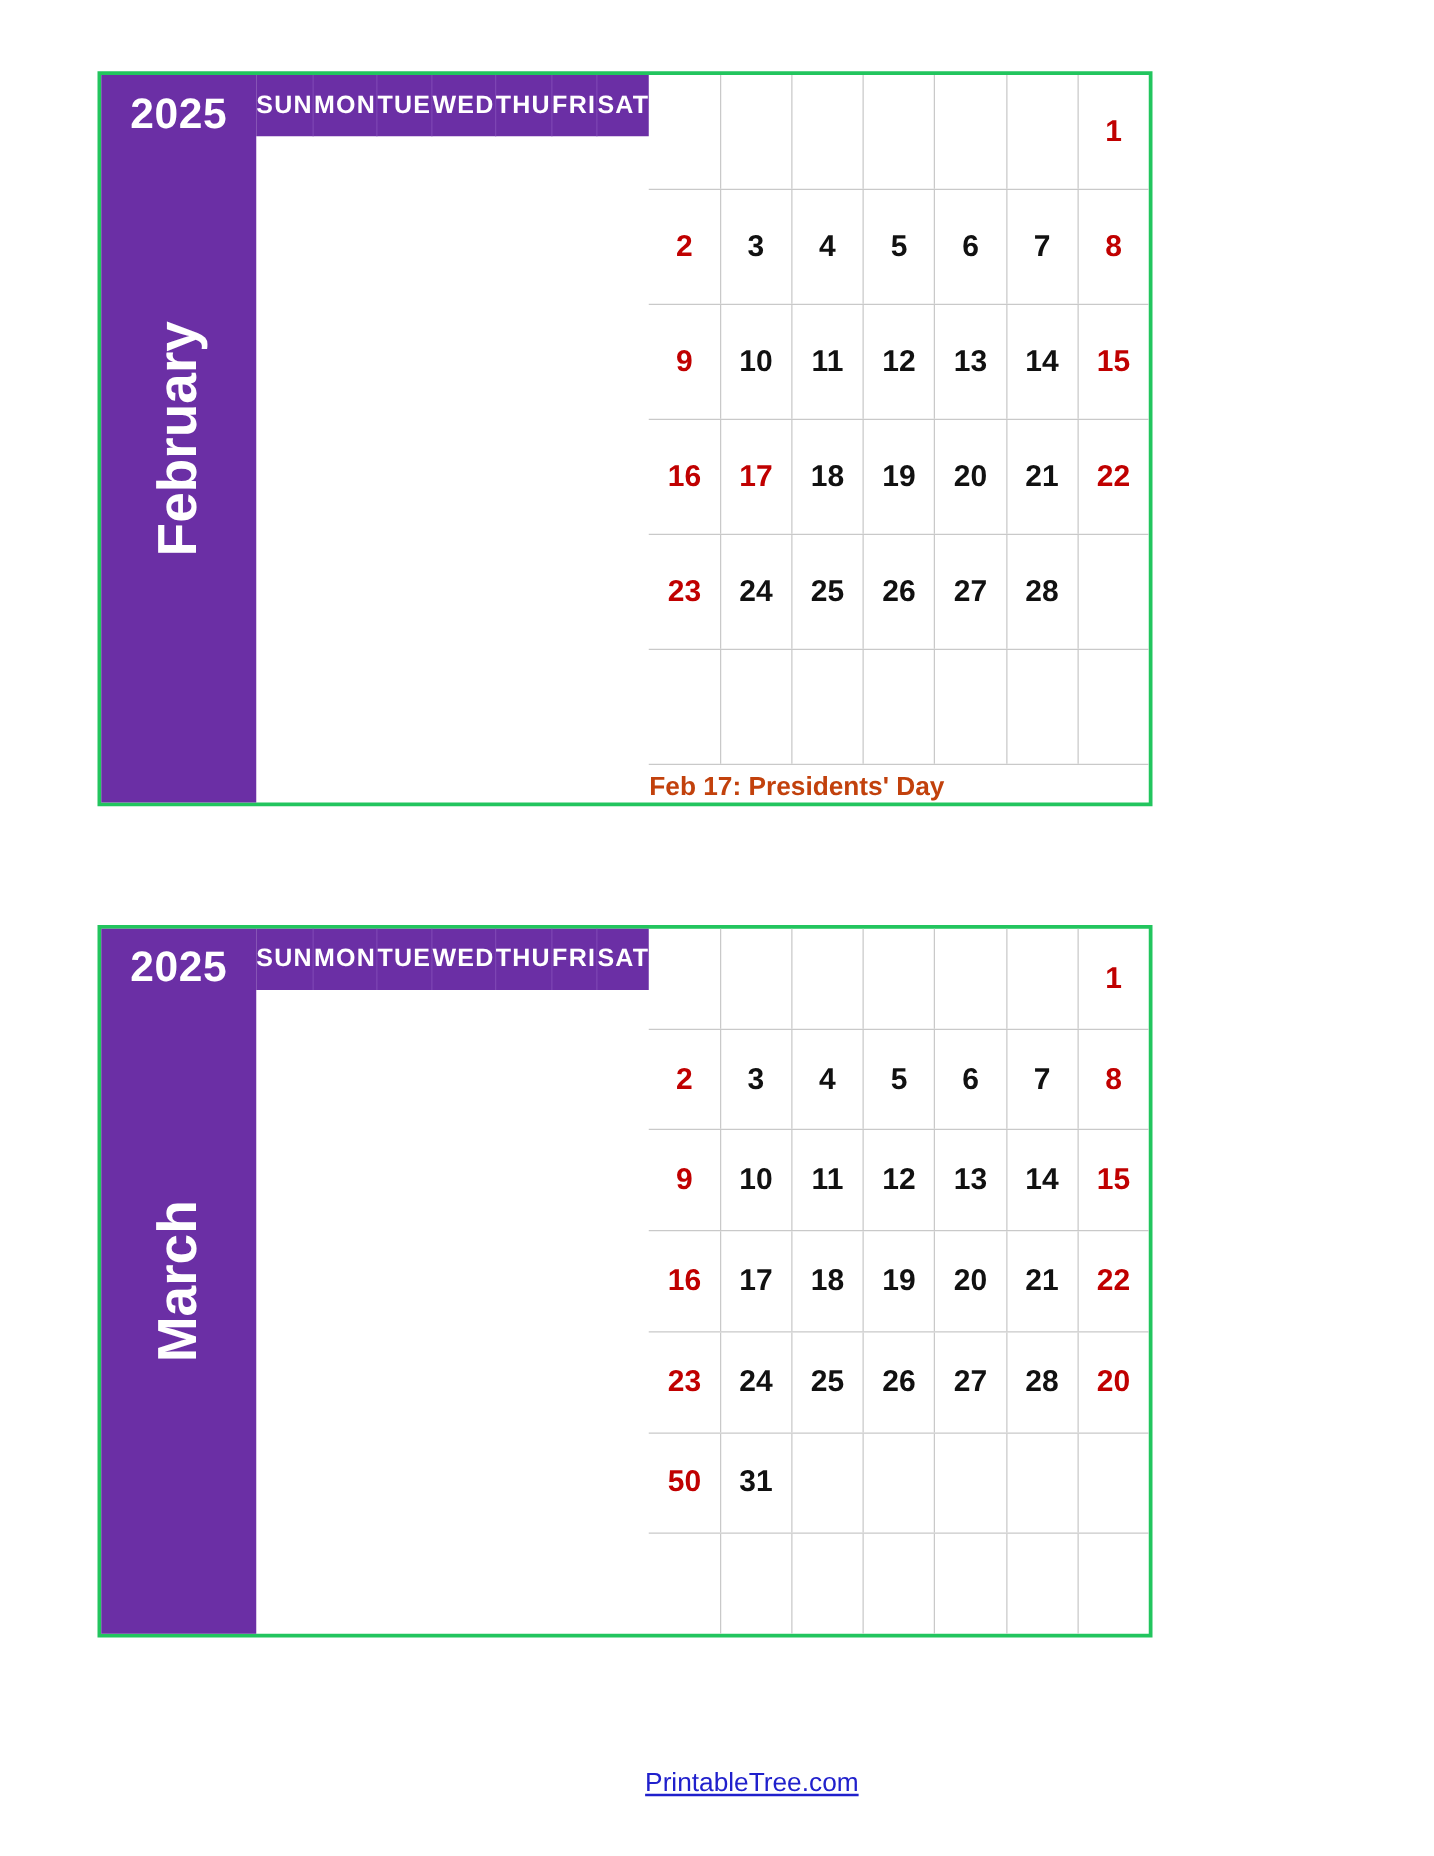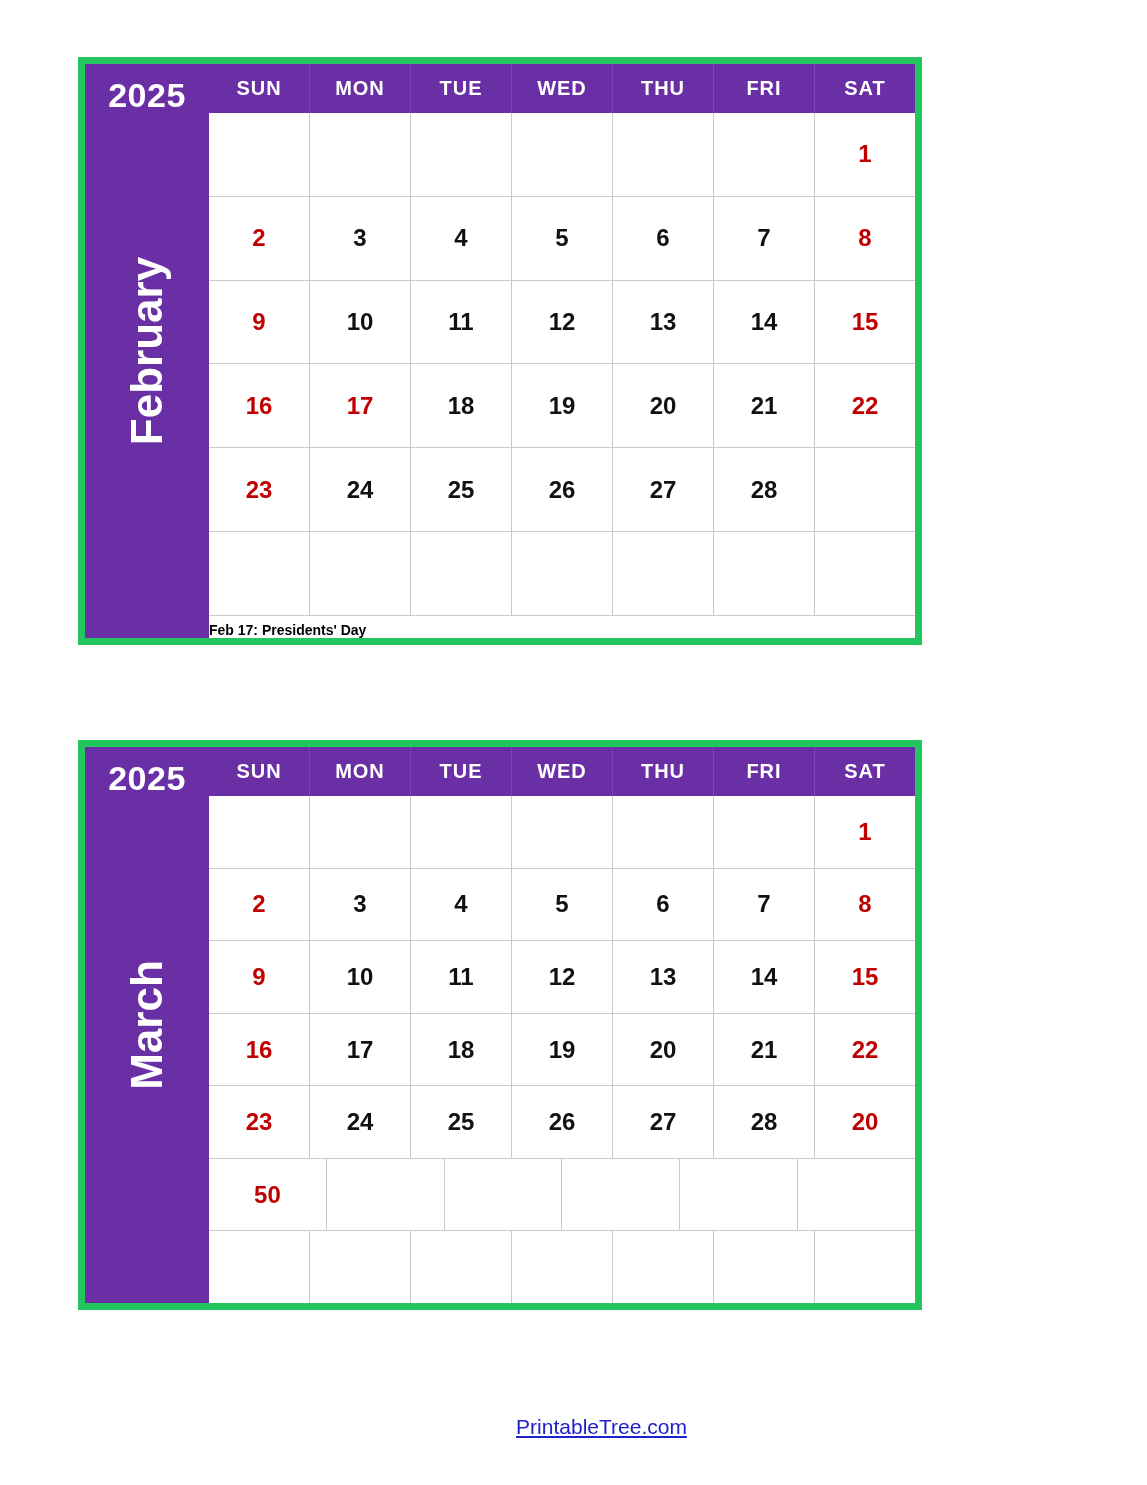--- a/index.html
+++ b/index.html
@@ -20,21 +20,21 @@
     left: 0;
     top: 0;
     width: 1147px;
     height: 1485px;
   }
 
   .calendar {
     position: absolute;
     left: 78px;
     width: 844px;
-    border: 7px solid #22c55e;
+    border: 3px solid #22c55e;
     box-sizing: border-box;
     display: flex;
     background: #ffffff;
   }
 
   .cal-feb { top: 57px; height: 588px; }
   .cal-mar { top: 740px; height: 570px; }
 
   
   .spine {
@@ -70,21 +70,20 @@
   }
   .monthname span {
     transform: rotate(-90deg);
     white-space: nowrap;
     display: block;
   }
 
   .grid-wrap {
     flex: 1 1 auto;
     display: flex;
-    flex-direction: column;
     min-width: 0;
   }
 
   .dow-row {
     display: flex;
     background: #6B2FA5;
     height: 49px;
     flex: 0 0 49px;
   }
   .dow {
@@ -129,23 +128,23 @@
   .day.weekend { color: #c00000; }
   .day.holiday { color: #c00000; }
 
   .notes-row {
     display: flex;
     flex: 0 0 auto;
   }
   .notes {
     flex: 1 1 0;
     padding: 6px 0 0 0;
-    font-size: 14px;
-    font-weight: bold;
-    color: #000000;
+    font-size: 21px;
+    font-weight: bold;
+    color: #c2410c;
     box-sizing: border-box;
   }
 
   .footer {
     position: absolute;
     left: 0;
     top: 1415px;
     width: 1147px;
     text-align: center;
     padding-left: 28px;
@@ -313,20 +312,21 @@
           <div class="day">24</div>
           <div class="day">25</div>
           <div class="day">26</div>
           <div class="day">27</div>
           <div class="day">28</div>
           <div class="day weekend">20</div>
         </div>
 
         <div class="week">
           <div class="day weekend">50</div>
+          <div class="day">31</div>
           <div class="day"></div>
           <div class="day"></div>
           <div class="day"></div>
           <div class="day"></div>
           <div class="day weekend"></div>
         </div>
 
         <div class="week">
           <div class="day weekend"></div>
           <div class="day"></div>

